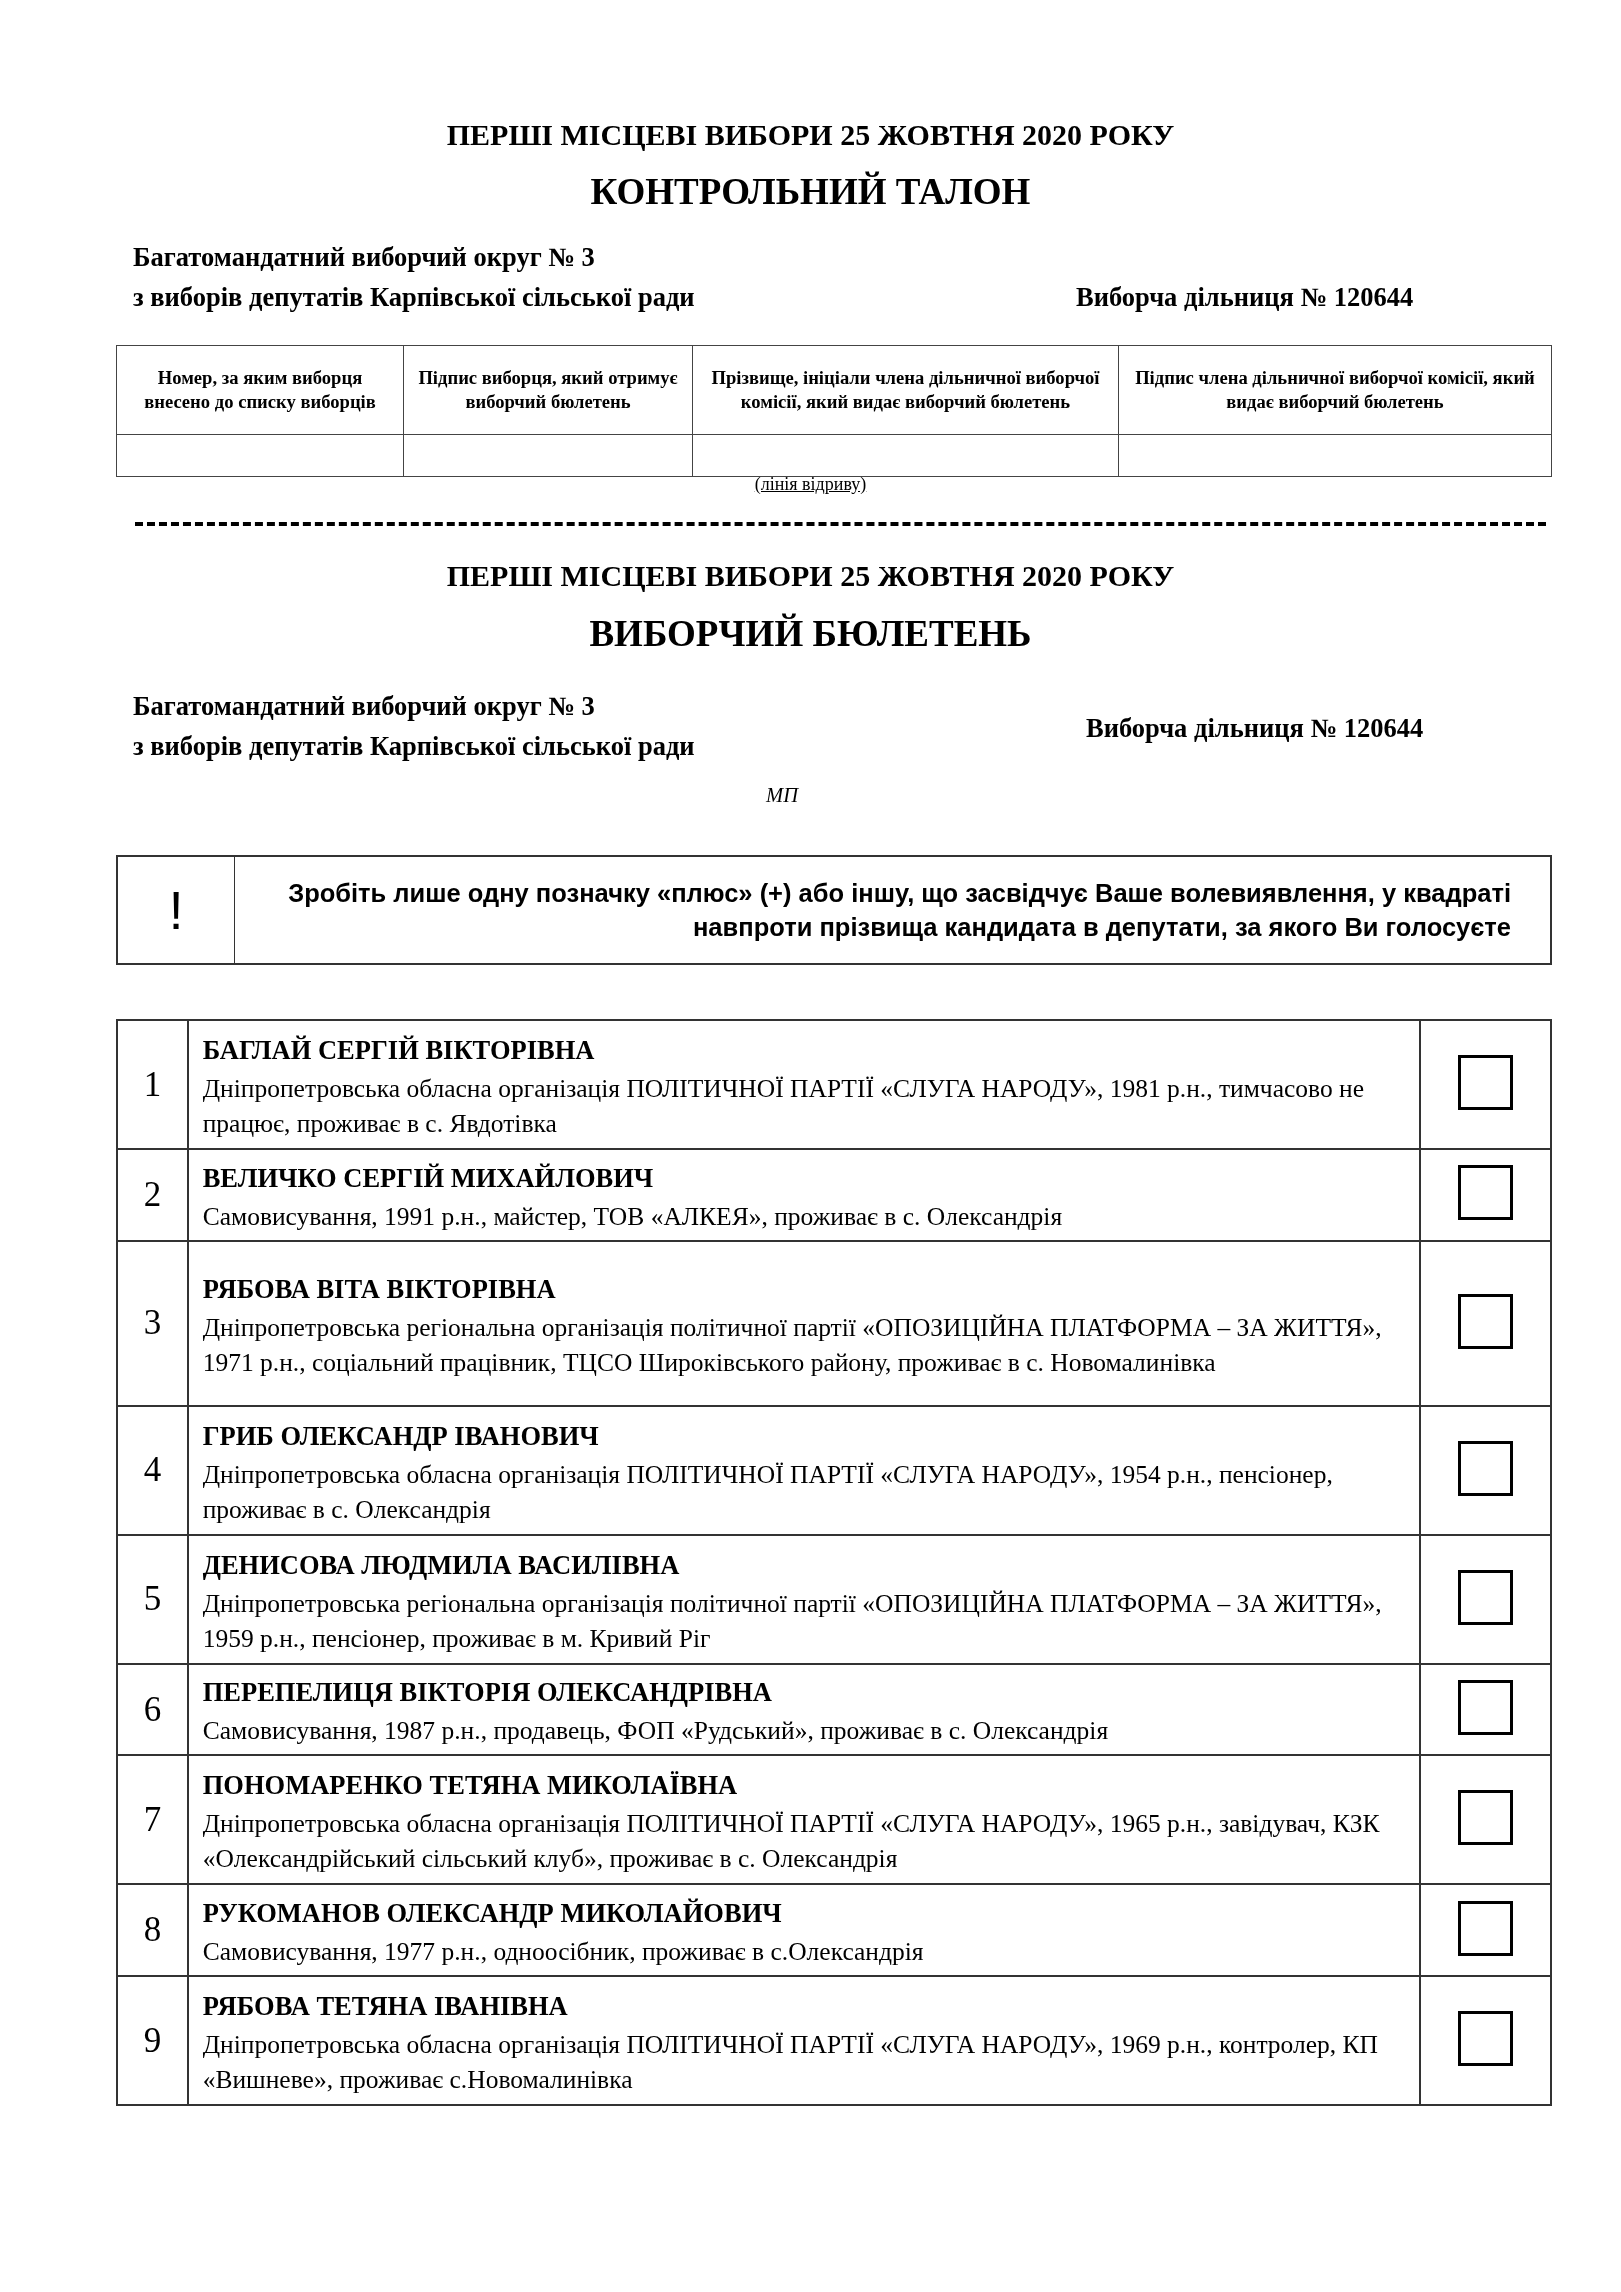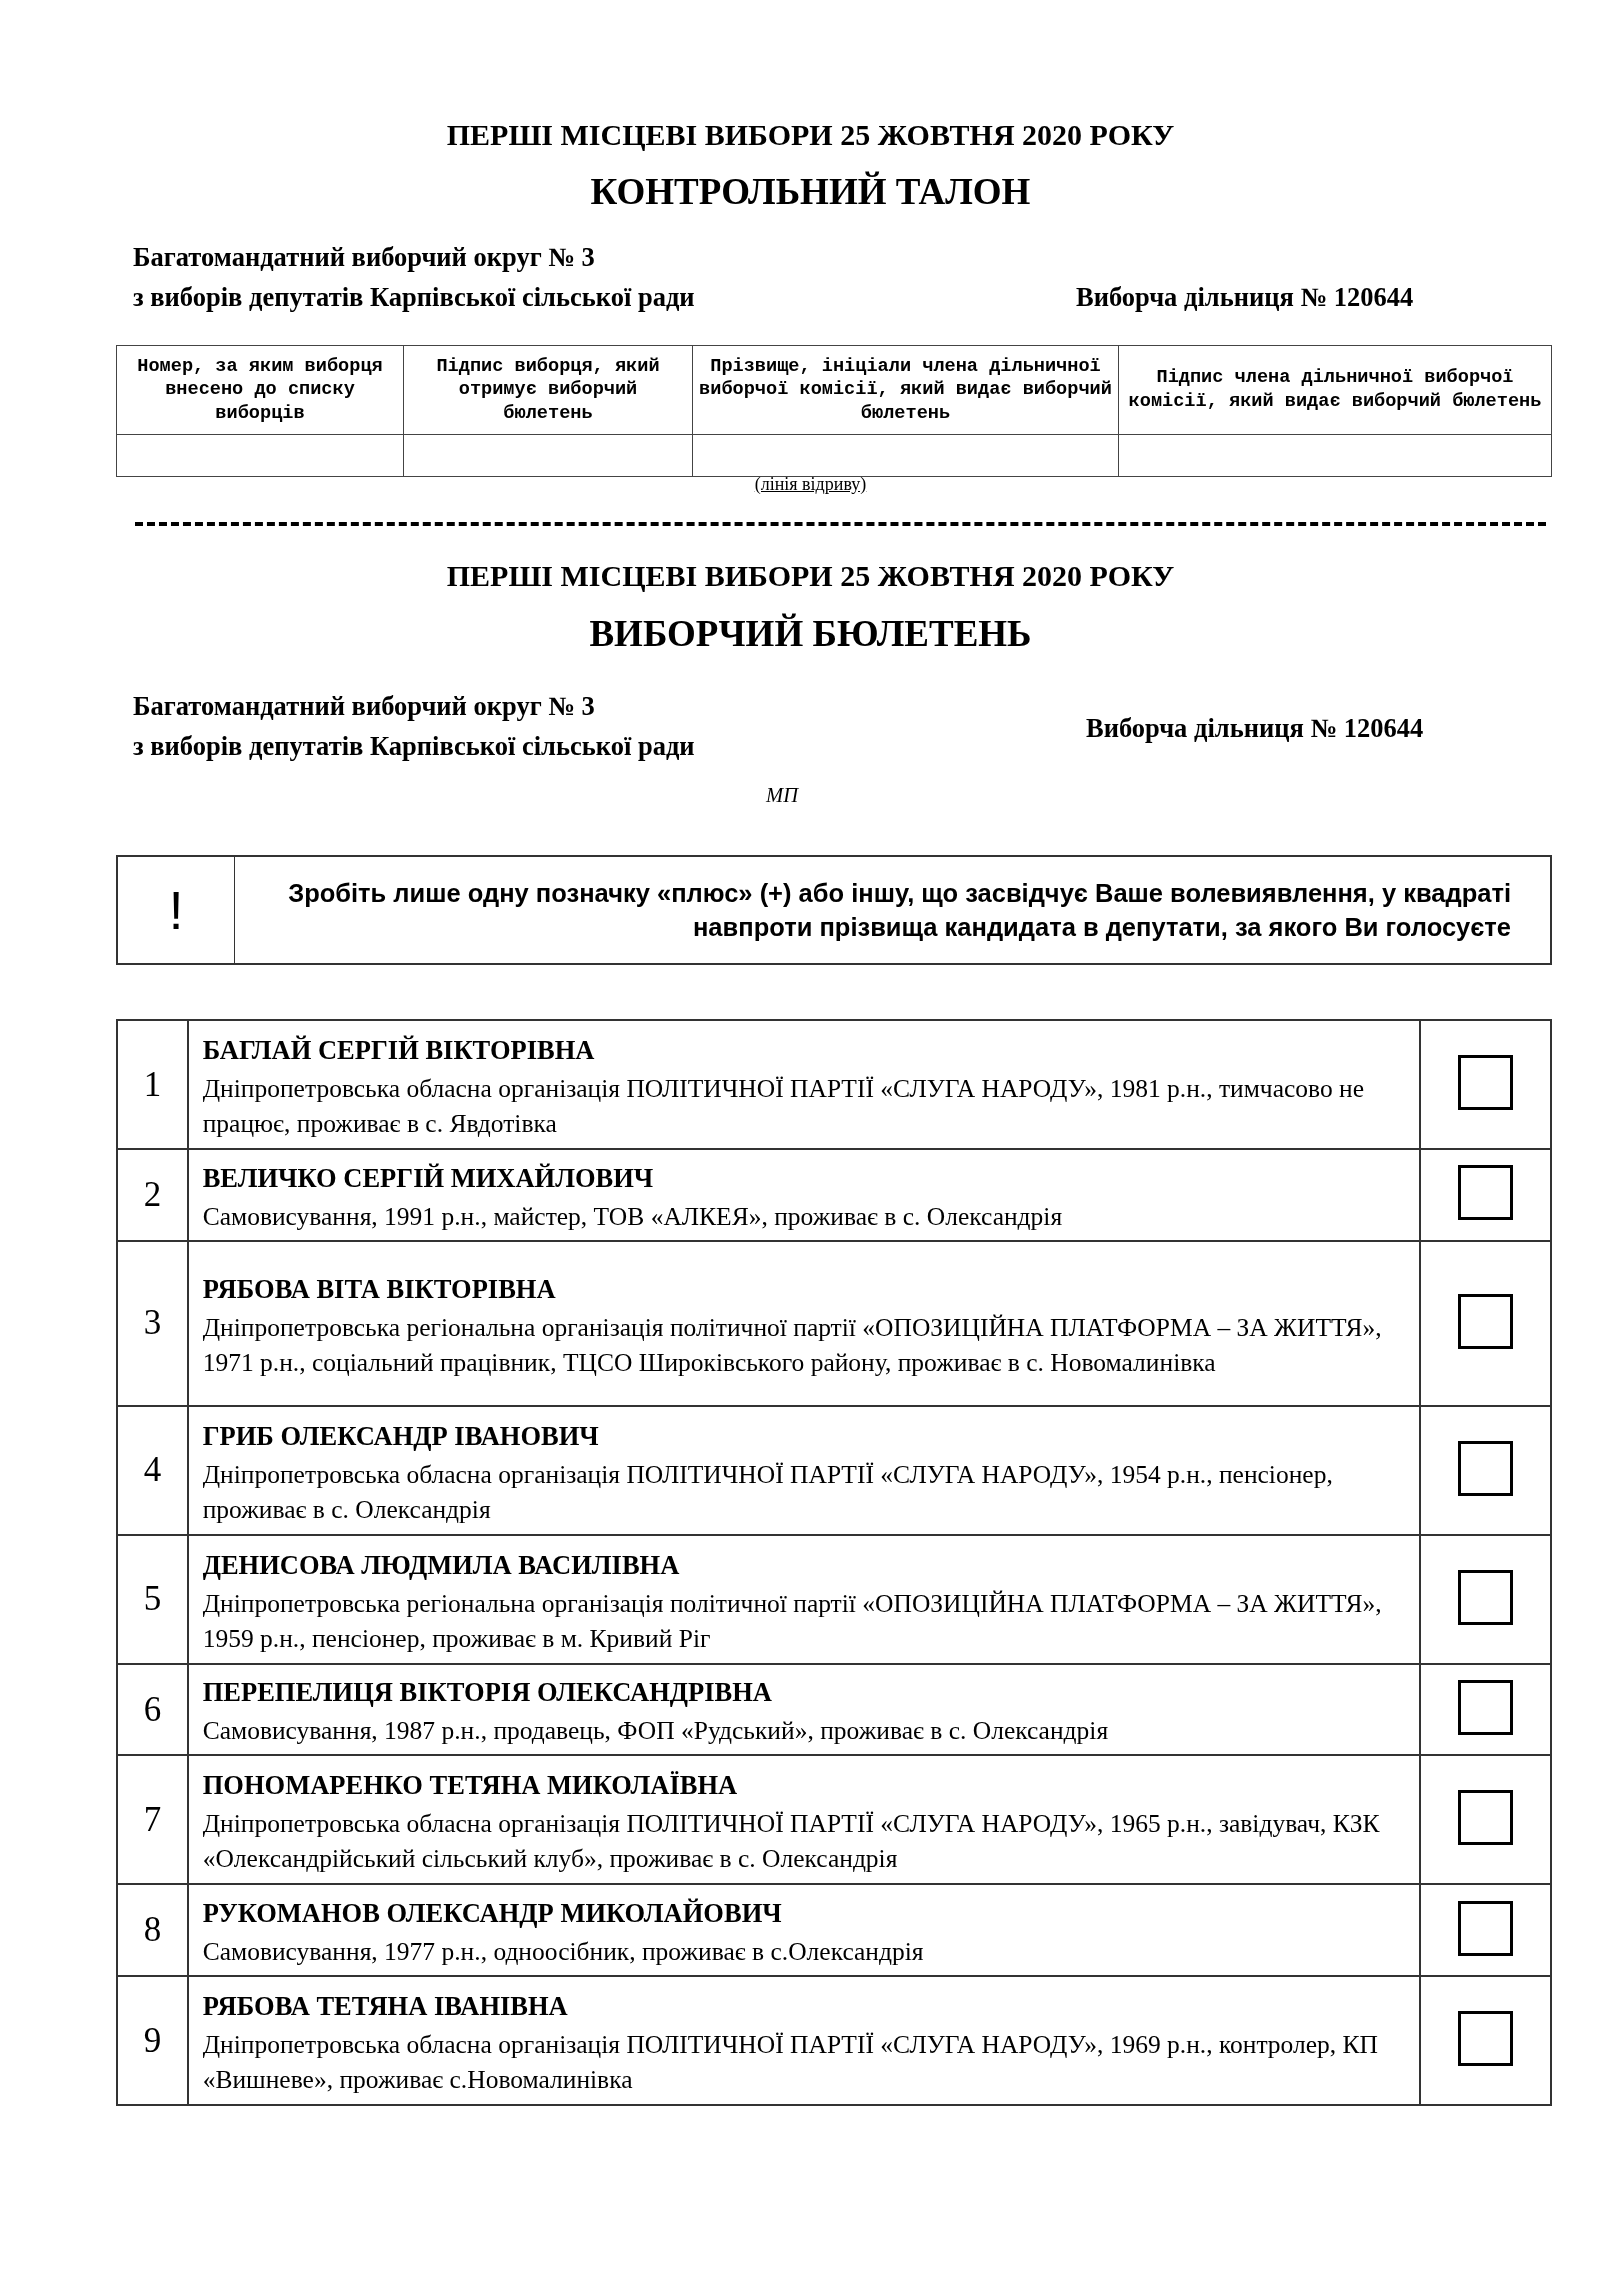--- a/index.html
+++ b/index.html
@@ -9,21 +9,21 @@
     }
     .abs { position: absolute; }
     .center { left: 0; width: 1621px; text-align: center; }
     .h-election { font-weight: bold; font-size: 30px; letter-spacing: 0px; }
     .h-title { font-weight: bold; font-size: 37px; }
     .meta { font-weight: bold; font-size: 26.5px; line-height: 40px; }
 
     
     table.stub {
       position: absolute; left: 116px; top: 345px; width: 1436px;
-      border-collapse: collapse; table-layout: fixed; font-family: Liberation Mono, monospace;
+      border-collapse: collapse; table-layout: fixed;
     }
     table.stub th, table.stub td { border: 1.5px solid #444; }
     table.stub th {
       font-size: 18.6px; font-weight: bold; text-align: center; vertical-align: middle;
       padding: 3.9px 5.9px; line-height: 23.5px; height: 80px;
     }
     table.stub td { height: 39px; }
 
     .tear-label { font-size: 18px; text-decoration: underline; }
     .dash-line {

